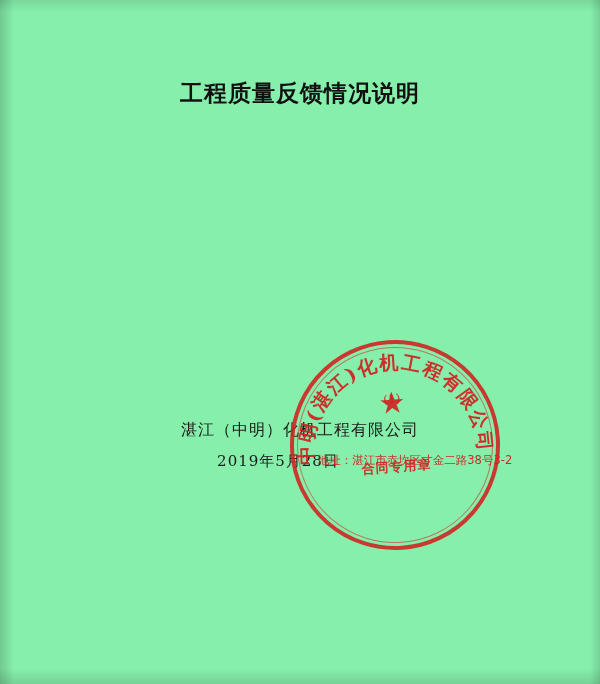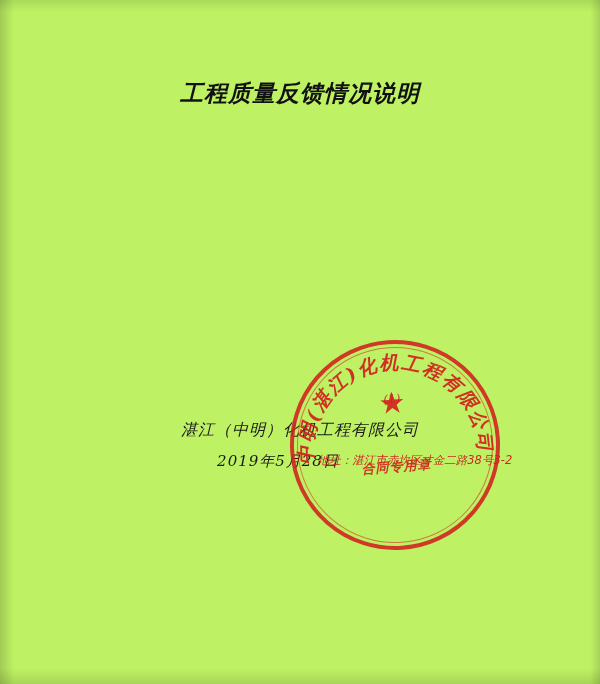--- a/index.html
+++ b/index.html
@@ -10,24 +10,23 @@
   body {
     width: 600px;
     height: 684px;
     overflow: hidden;
     font-family: "DejaVu Sans", sans-serif;
   }
   .page {
     position: relative;
     width: 600px;
     height: 684px;
-    background: #bef264;
+    background: #86efac;
     box-sizing: border-box;
     overflow: hidden;
-    font-style: italic;
   }
   
   .page::before {
     content: "";
     position: absolute;
     left: 0; top: 0; bottom: 0;
     width: 14px;
     background: linear-gradient(to right, rgba(0,0,0,0.16), rgba(0,0,0,0));
     pointer-events: none;
     z-index: 5;

